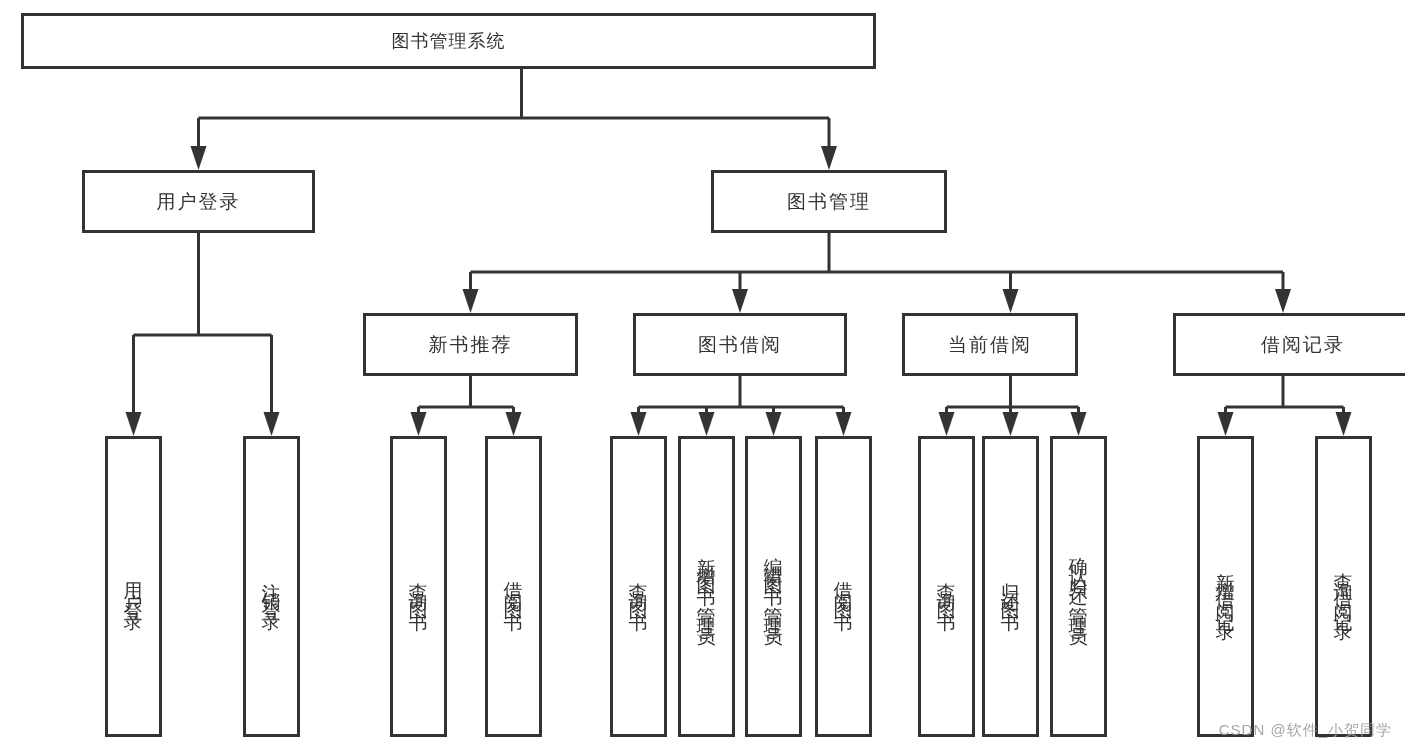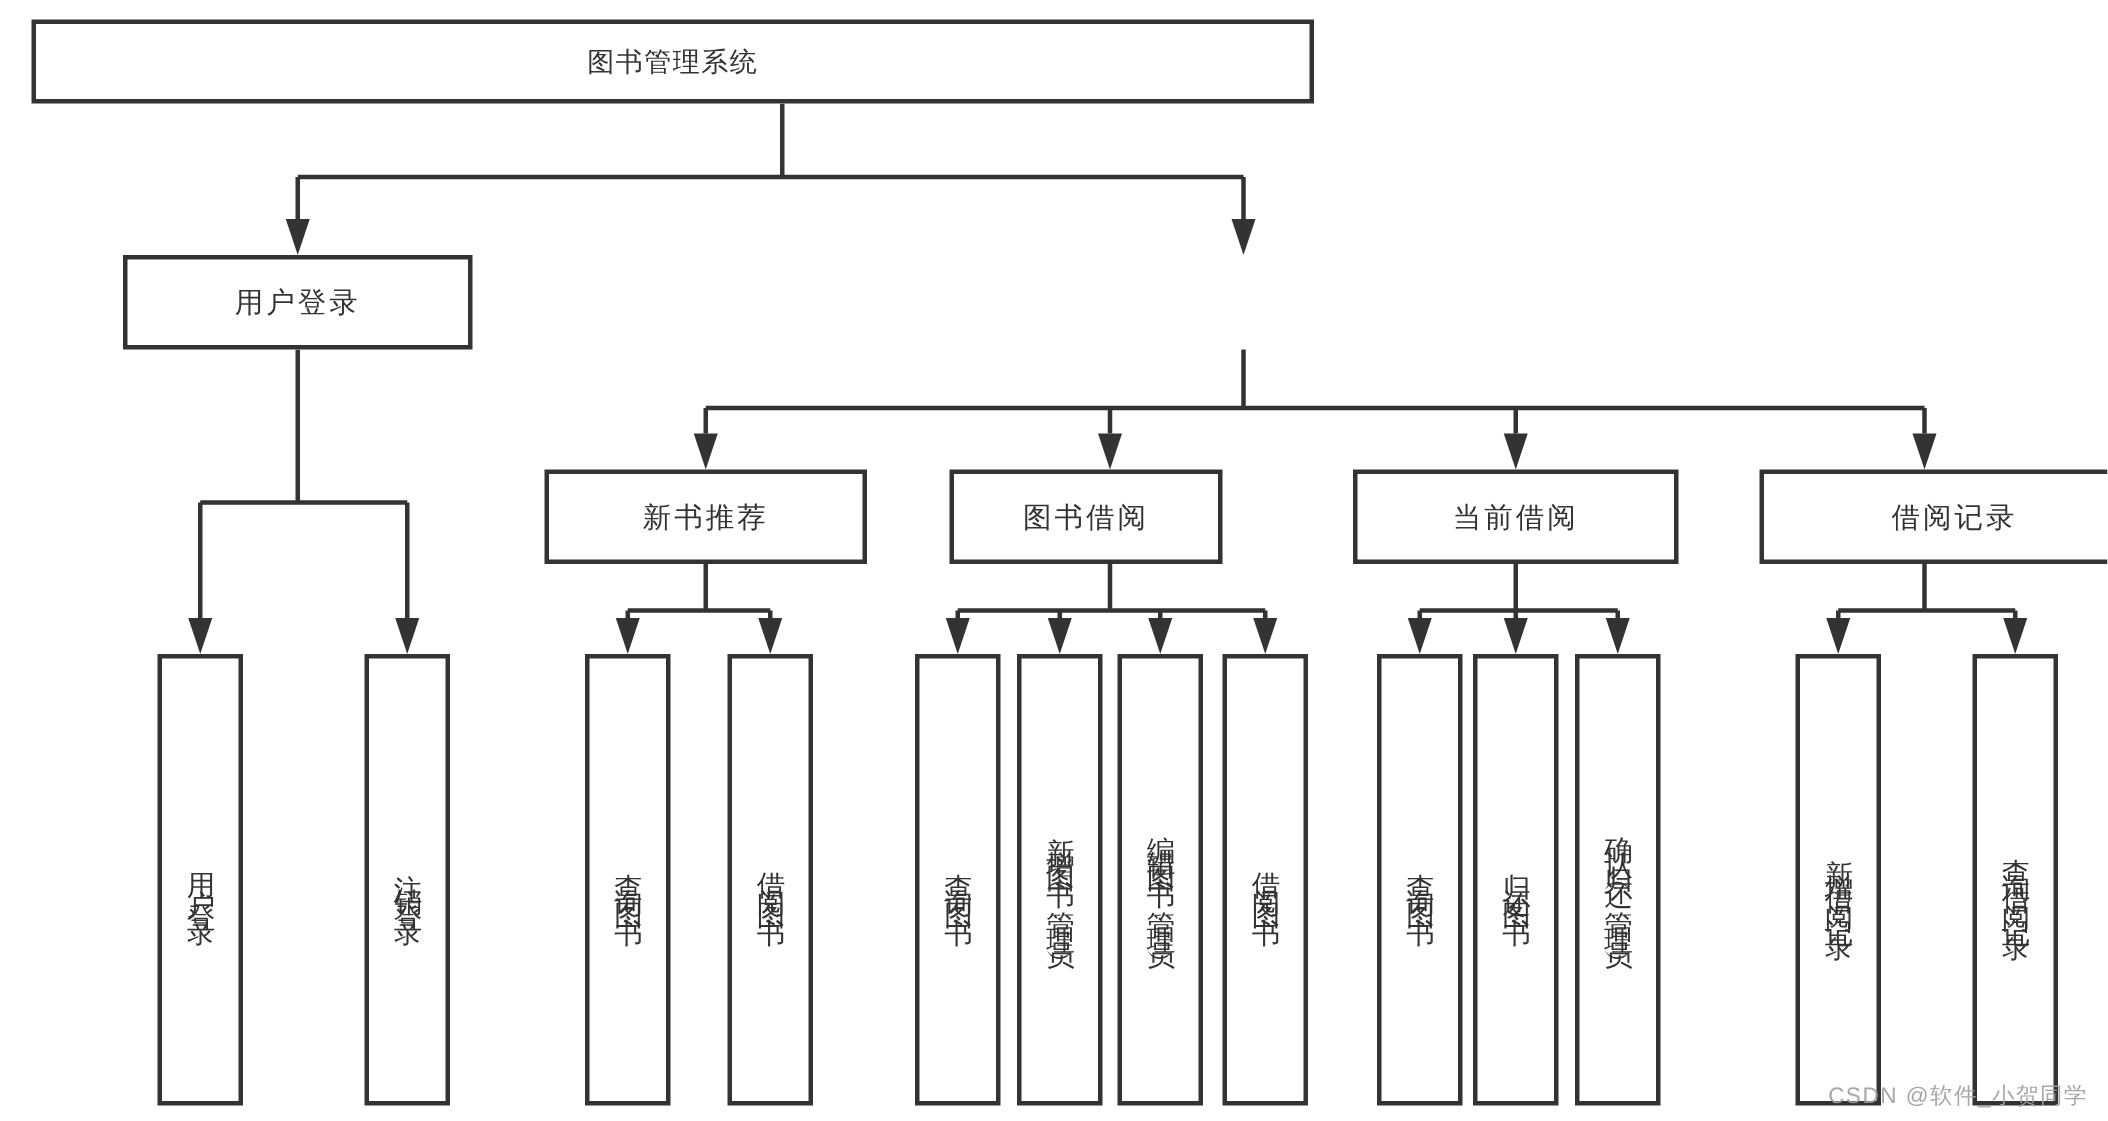--- a/index.html
+++ b/index.html
@@ -81,28 +81,31 @@
     <polygon points="1335.5,412 1351.5,412 1343.5,436"></polygon>
   </svg>
 
   <div class="node root" style="left:21px;top:13px;width:855px;">
     <span>图书管理系统</span>
   </div>
 
   <div class="node hnode" style="left:82px;top:170px;width:233px;">
     <span>用户登录</span>
   </div>
+  <div class="node hnode" style="left:711px;top:170px;width:236px;">
+    <span>图书管理</span>
+  </div>
 
   <div class="node hnode" style="left:363px;top:313px;width:215px;">
     <span>新书推荐</span>
   </div>
-  <div class="node hnode" style="left:633px;top:313px;width:182px;text-align:center;">
+  <div class="node hnode" style="left:633px;top:313px;width:214px;text-align:center;">
     <span>图书借阅</span>
   </div>
-  <div class="node hnode" style="left:902px;top:313px;width:217px;">
+  <div class="node hnode" style="left:902px;top:313px;width:176px;">
     <span>当前借阅</span>
   </div>
   <div class="node hnode" style="left:1173px;top:313px;width:260px;">
     <span>借阅记录</span>
   </div>
 
   <div class="node leaf" style="left:105px;">
     <span class="vtext">用户登录</span>
   </div>
   <div class="node leaf" style="left:243px;">

